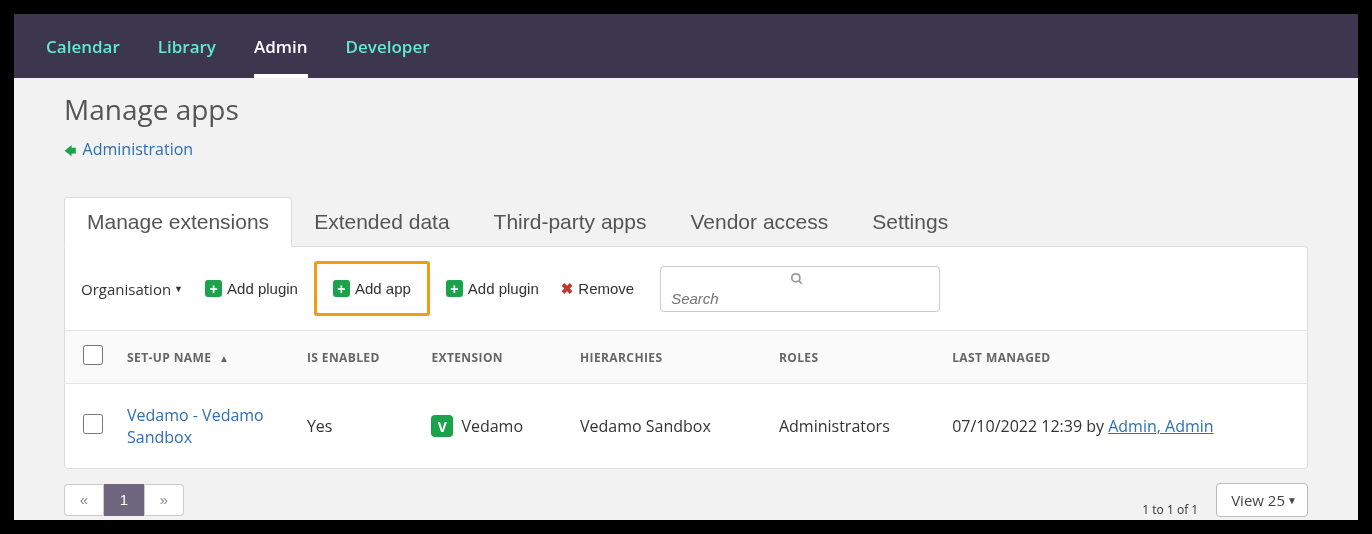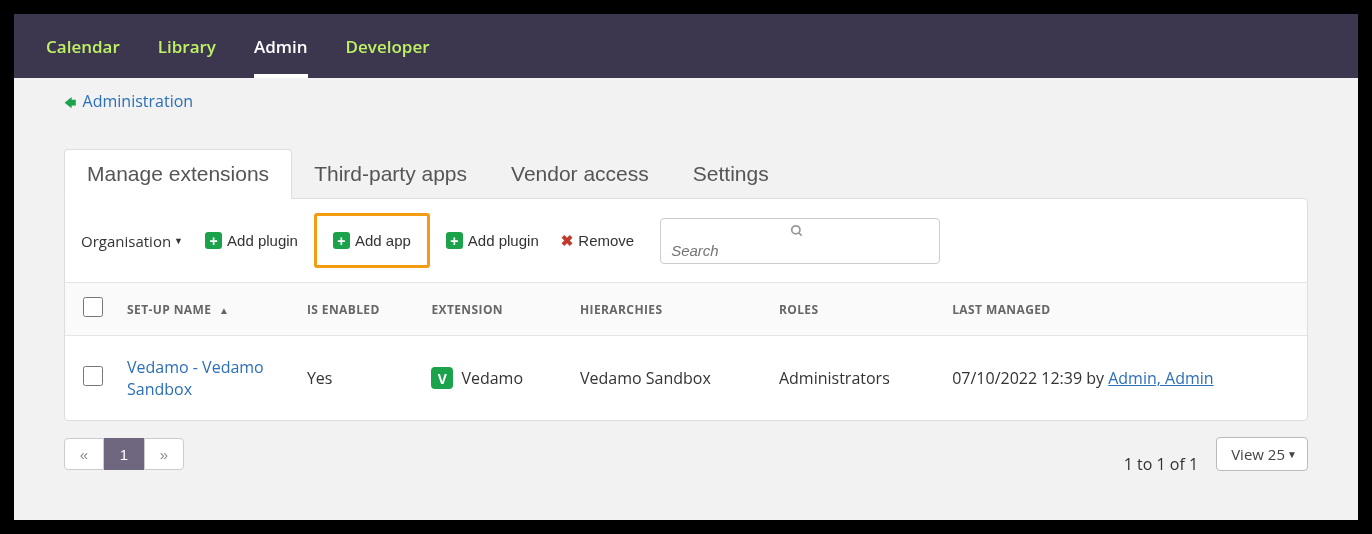--- a/index.html
+++ b/index.html
@@ -1,21 +1,21 @@
 <!DOCTYPE html>
 <html><head>
 <meta charset="utf-8">
 <style>
   * { box-sizing: border-box; margin: 0; padding: 0; }
   body { font-family: "Segoe UI", "Open Sans", Arial, sans-serif; background: #000; padding: 14px; }
   .frame { background: #fff; width: 1344px; height: 506px; position: relative; overflow: hidden; }
   
   
   .topnav { background: #3d364f; height: 64px; display: flex; align-items: center; padding: 0 32px; }
-  .topnav a { color: #bef264; font-size: 17px; font-weight: 600; margin-right: 38px; text-decoration: none; cursor: pointer; position: relative; }
+  .topnav a { color: #5eead4; font-size: 17px; font-weight: 600; margin-right: 38px; text-decoration: none; cursor: pointer; position: relative; }
   .topnav a.active { color: #fff; }
   .topnav a.active::after { content: ""; position: absolute; bottom: -20px; left: 0; right: 0; height: 4px; background: #fff; }
   
   .content { background: #f2f2f2; padding: 12px 50px 20px 50px; height: calc(100% - 64px); }
   .page-title { font-size: 28px; font-weight: 400; color: #555; margin-bottom: 10px; }
   .breadcrumb { margin-bottom: 34px; }
   .breadcrumb .back-icon { color: #1aa34a; font-size: 12px; margin-right: 2px; }
   .breadcrumb a { color: #2c6fb7; font-size: 16px; text-decoration: none; cursor: pointer; }
   
   
@@ -50,43 +50,45 @@
   .underline { text-decoration: underline; text-align: right; }
   
   
   .footer { display: flex; align-items: center; justify-content: space-between; padding: 12px 0; }
   .pager { display: flex; }
   .pager button { width: 40px; height: 32px; border: 1px solid #ccc; background: #fff; color: #888; font-size: 15px; cursor: pointer; }
   .pager button:first-child { border-radius: 4px 0 0 4px; }
   .pager button:last-child { border-radius: 0 4px 4px 0; }
   .pager button.current { background: #6f6680; color: #fff; border-color: #6f6680; }
   .footer-right { display: flex; align-items: center; gap: 18px; }
-  .range { font-size: 16px; color: #333; margin-top: 20px; }
+  .range { font-size: 12px; color: #333; margin-top: 20px; }
   .viewsel { border: 1px solid #bbb; border-radius: 4px; padding: 6px 22px 6px 14px; font-size: 15px; color: #444; background: #fff; cursor: pointer; position: relative; }
   .viewsel .caret { position: absolute; right: 10px; top: 50%; transform: translateY(-50%); font-size: 10px; }
 </style>
 </head>
 <body>
 
 <div class="frame">
   <div class="topnav">
     <a>Calendar</a>
     <a>Library</a>
     <a class="active">Admin</a>
     <a>Developer</a>
   </div>
 
   <div class="content">
+    <h1 class="page-title">Manage apps</h1>
     <div class="breadcrumb">
       <span class="back-icon">🡄</span>
       <a>Administration</a>
     </div>
 
     <div class="tabs">
       <button class="tab active">Manage extensions</button>
+      <button class="tab">Extended data</button>
       <button class="tab">Third-party apps</button>
       <button class="tab">Vendor access</button>
       <button class="tab">Settings</button>
     </div>
 
     <div class="panel">
       <div class="toolbar">
         <span class="org-dd">
           <span>Organisation</span>
           <span class="caret">▼</span>

